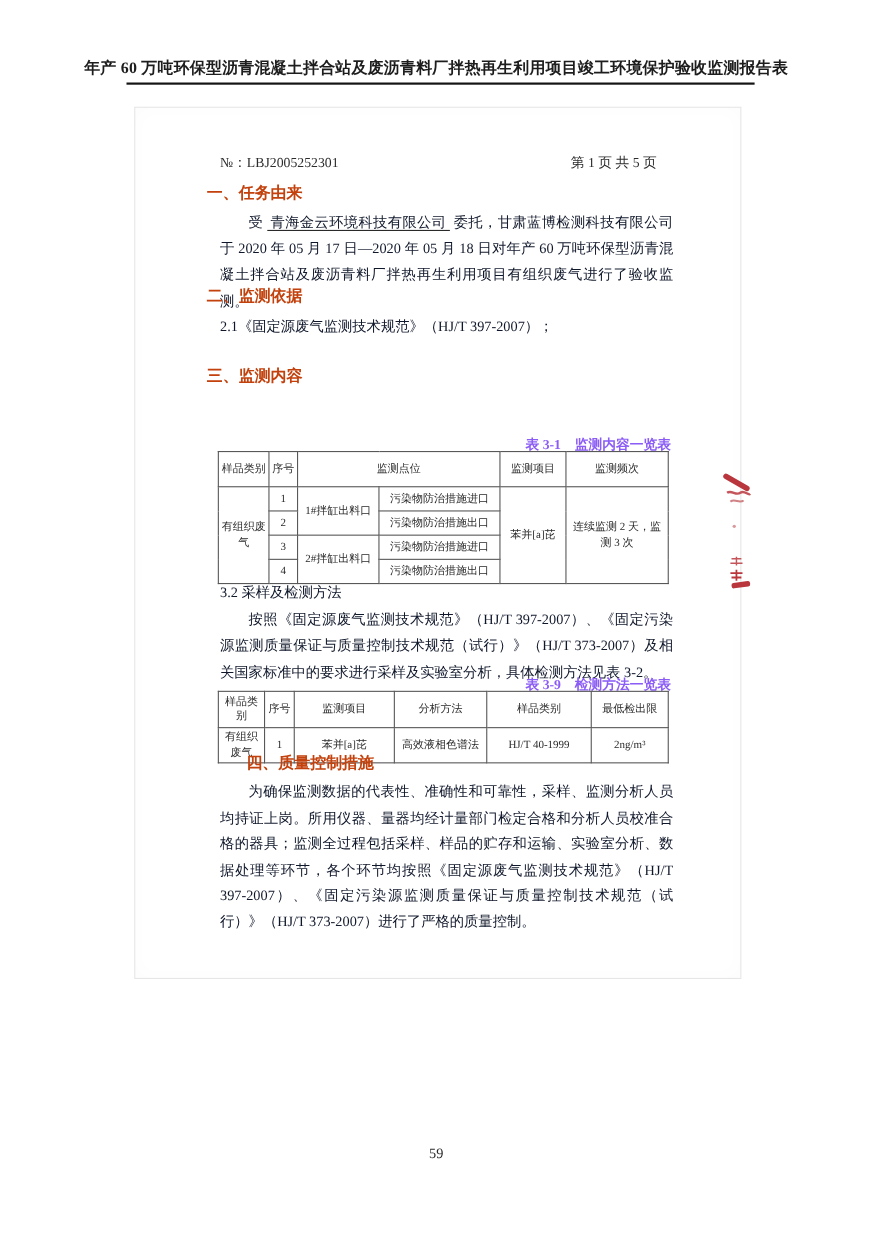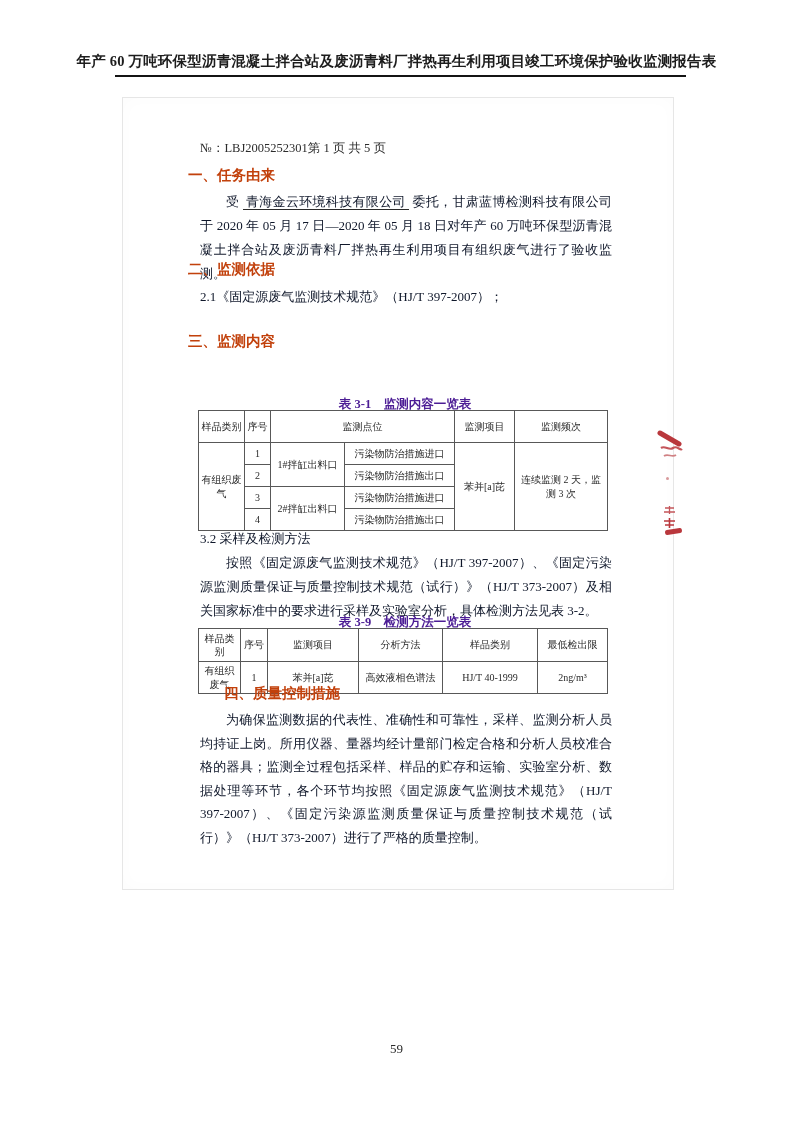--- a/index.html
+++ b/index.html
@@ -52,20 +52,21 @@
     border: 1px solid #e6e6e6;
     box-shadow: inset 0 0 18px rgba(0,0,0,0.015);
   }
   
   .doc-meta {
     position: absolute;
     left: 200px;
     top: 140px;
     width: 397px;
     display: flex;
+    justify-content: space-between;
     font-size: 12.5px;
     color: #2c2c2c;
   }
   
   .h-sec {
     position: absolute;
     left: 188px;
     font-size: 14.5px;
     font-weight: 700;
     color: #c2410c;
@@ -81,24 +82,24 @@
   }
   .indent { text-indent: 2em; }
   .company-underline {
     border-bottom: 1px solid #2a2a2a;
     padding: 0 3px;
   }
   .tbl-caption {
     position: absolute;
     left: 200px;
     width: 410px;
-    text-align: center;
+    text-align: right;
     font-size: 12.5px;
     font-weight: 700;
-    color: #4c1d95;
+    color: #8b5cf6;
   }
   
   table.scan-table {
     position: absolute;
     left: 198px;
     border-collapse: collapse;
     table-layout: fixed;
     width: 409px;
     font-size: 10px;
     color: #2a2a2a;

